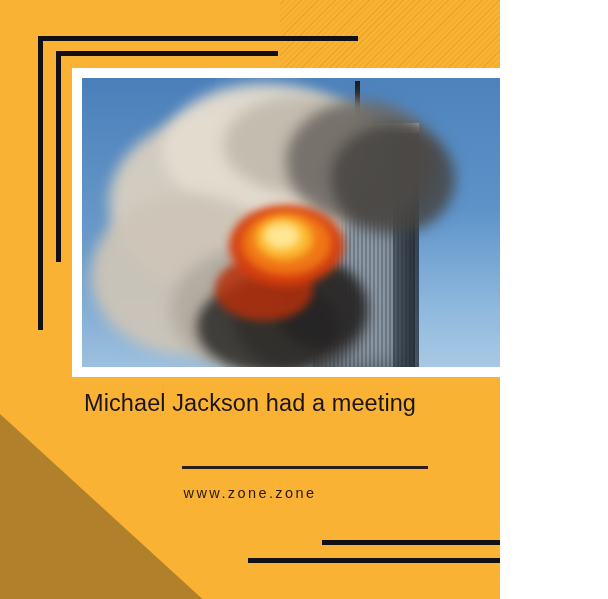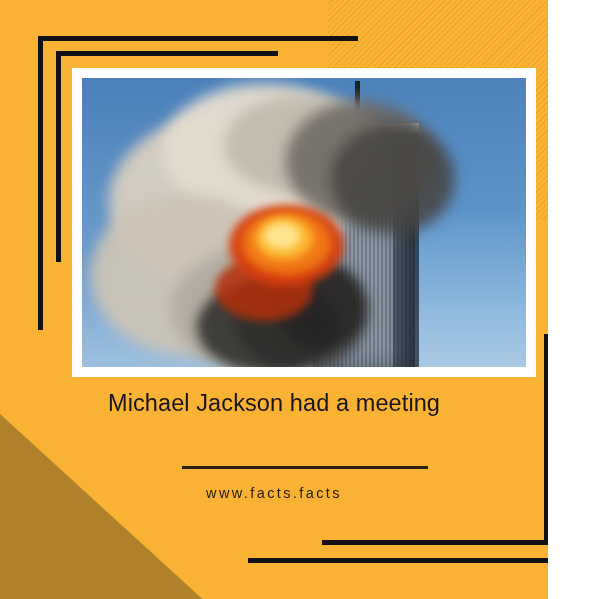--- a/index.html
+++ b/index.html
@@ -11,21 +11,20 @@
   body {
     font-family: "Liberation Sans", sans-serif;
   }
 
   #card {
     position: relative;
     width: 500px;
     height: 599px;
     overflow: hidden;
     background: #F9B233;
-    padding-left: 48px;
   }
 
   
   .hatch {
     position: absolute;
     top: -40px;
     right: -40px;
     width: 260px;
     height: 260px;
     background-image: repeating-linear-gradient(
@@ -251,15 +250,15 @@
       <div class="fire f4"></div>
     </div>
   </div>
 
   <div class="caption">
     <span class="cline">Michael Jackson had a meeting</span>
   </div>
 
   <div class="divider"></div>
 
-  <div class="site">www.facts.facts</div>
+  <div class="site">www.zone.zone</div>
 
 </div>
 
 </body></html>

